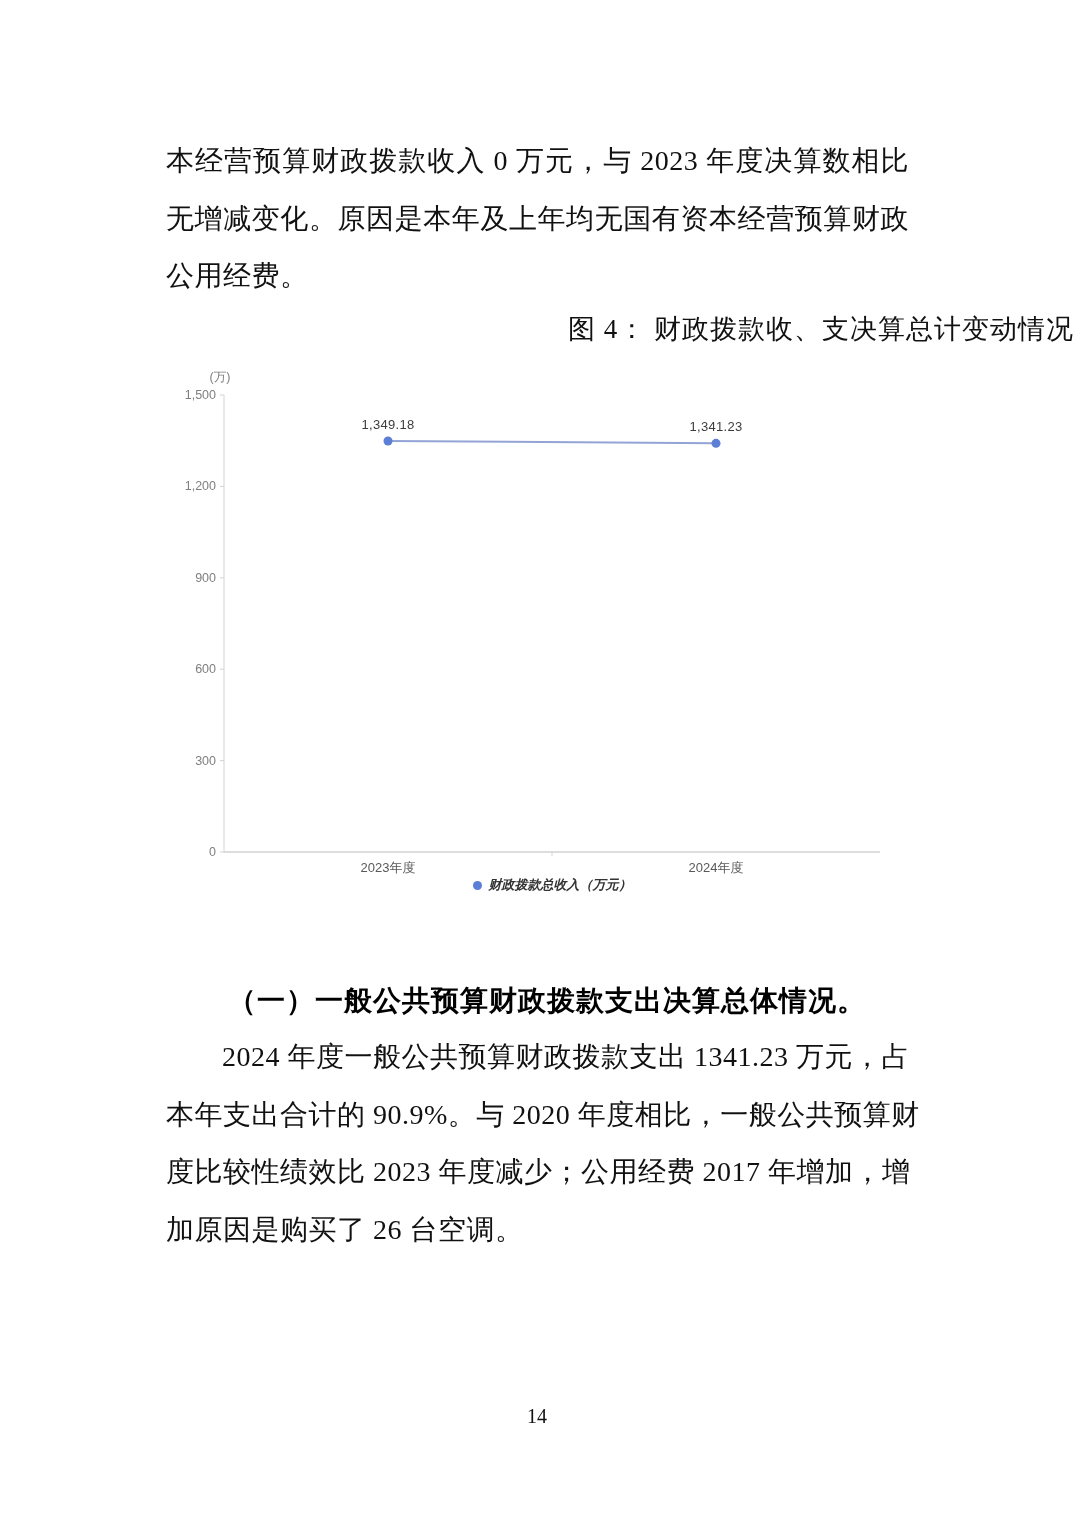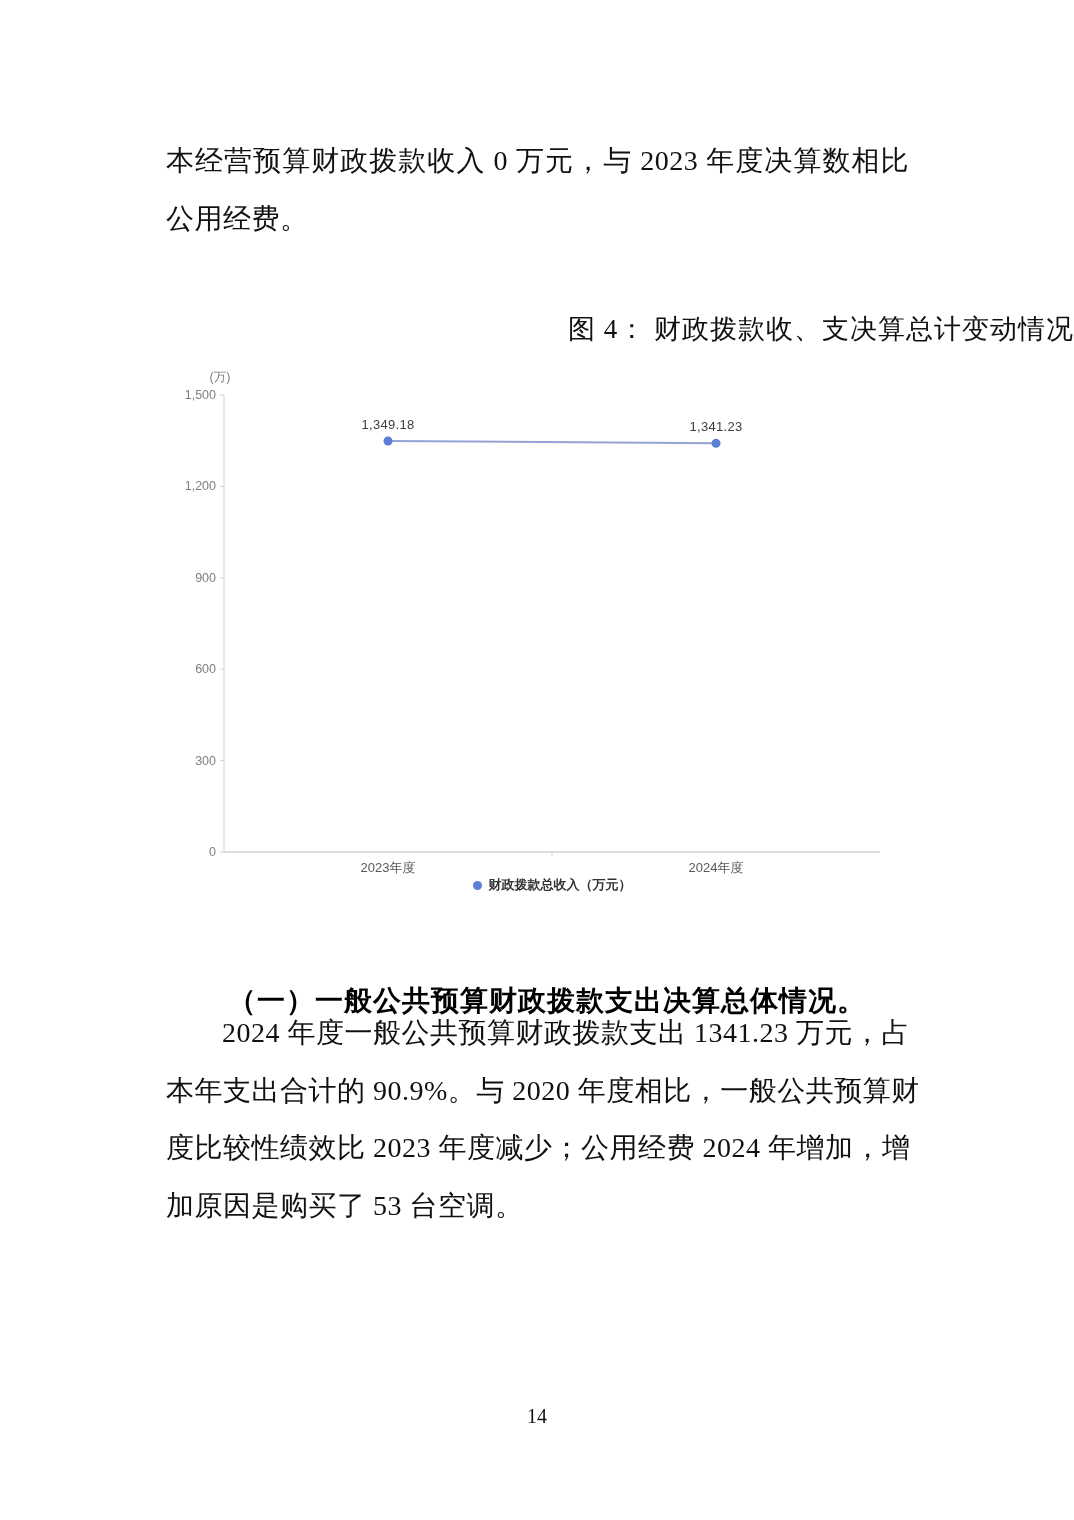--- a/index.html
+++ b/index.html
@@ -54,21 +54,21 @@
   .ytick  { font-size:12.5px; fill:#7f7f7f; }
   .ylab   { font-size:12.5px; fill:#7f7f7f; }
   .xlab   { font-size:13px;  fill:#595959; }
   .dlabel { font-size:13px;  fill:#3d3d3d; letter-spacing:0.3px; }
   .legend {
     position:absolute;
     left:44px; right:10px; top:514px;
     display:flex; align-items:center; justify-content:center;
     gap:7px;
     font-family:"Liberation Sans", sans-serif;
-    font-size:13px; font-weight:600; color:#333;
+    font-size:13px; font-weight:600; color:#333;font-style:italic;
   }
   .legend-dot {
     width:9px; height:9px; border-radius:50%;
     background:#5b7ed7; flex:0 0 auto;
   }
   
   .h-section {
     position:absolute;
     left:224px; top:928px;
     font-family:"Liberation Sans", sans-serif;
@@ -96,20 +96,21 @@
     color:#111;
   }
 </style>
 </head>
 <body>
 
 <div class="page">
 
   <div class="para" style="top:132px;">
     <div class="line">本经营预算财政拨款收入 0 万元，与 2023 年度决算数相比</div>
+    <div class="line">无增减变化。原因是本年及上年均无国有资本经营预算财政</div>
     <div class="line last">公用经费。</div>
   </div>
 
   <div class="fig-title">图 4： 财政拨款收、支决算总计变动情况</div>
 
   <div class="chart-wrap">
     <svg id="chart-svg" width="710" height="545">
         <text x="40" y="19" text-anchor="middle" class="ylab">(万)</text>
         <line x1="40" y1="490" x2="44" y2="490" stroke="#d2d2d2" stroke-width="1"></line>
         <text x="36" y="494" text-anchor="end" class="ytick">0</text>
@@ -135,22 +136,22 @@
         <text x="536" y="69.37192666666664" text-anchor="middle" class="dlabel">1,341.23</text>
       </svg>
     <div class="legend">
       <span class="legend-dot"></span>
       <span>财政拨款总收入（万元）</span>
     </div>
   </div>
 
   <div class="h-sub">（一）一般公共预算财政拨款支出决算总体情况。</div>
 
-  <div class="para" style="top:1004px;">
+  <div class="para" style="top:1028px;">
     <div class="line indent">2024 年度一般公共预算财政拨款支出 1341.23 万元，占</div>
     <div class="line">本年支出合计的 90.9%。与 2020 年度相比，一般公共预算财</div>
-    <div class="line">度比较性绩效比 2023 年度减少；公用经费 2024 年增加，增</div>
-    <div class="line last">加原因是购买了 53 台空调。</div>
+    <div class="line">度比较性绩效比 2023 年度减少；公用经费 2017 年增加，增</div>
+    <div class="line last">加原因是购买了 26 台空调。</div>
   </div>
 
   <div class="page-number">14</div>
 
 </div>
 
 </body></html>

